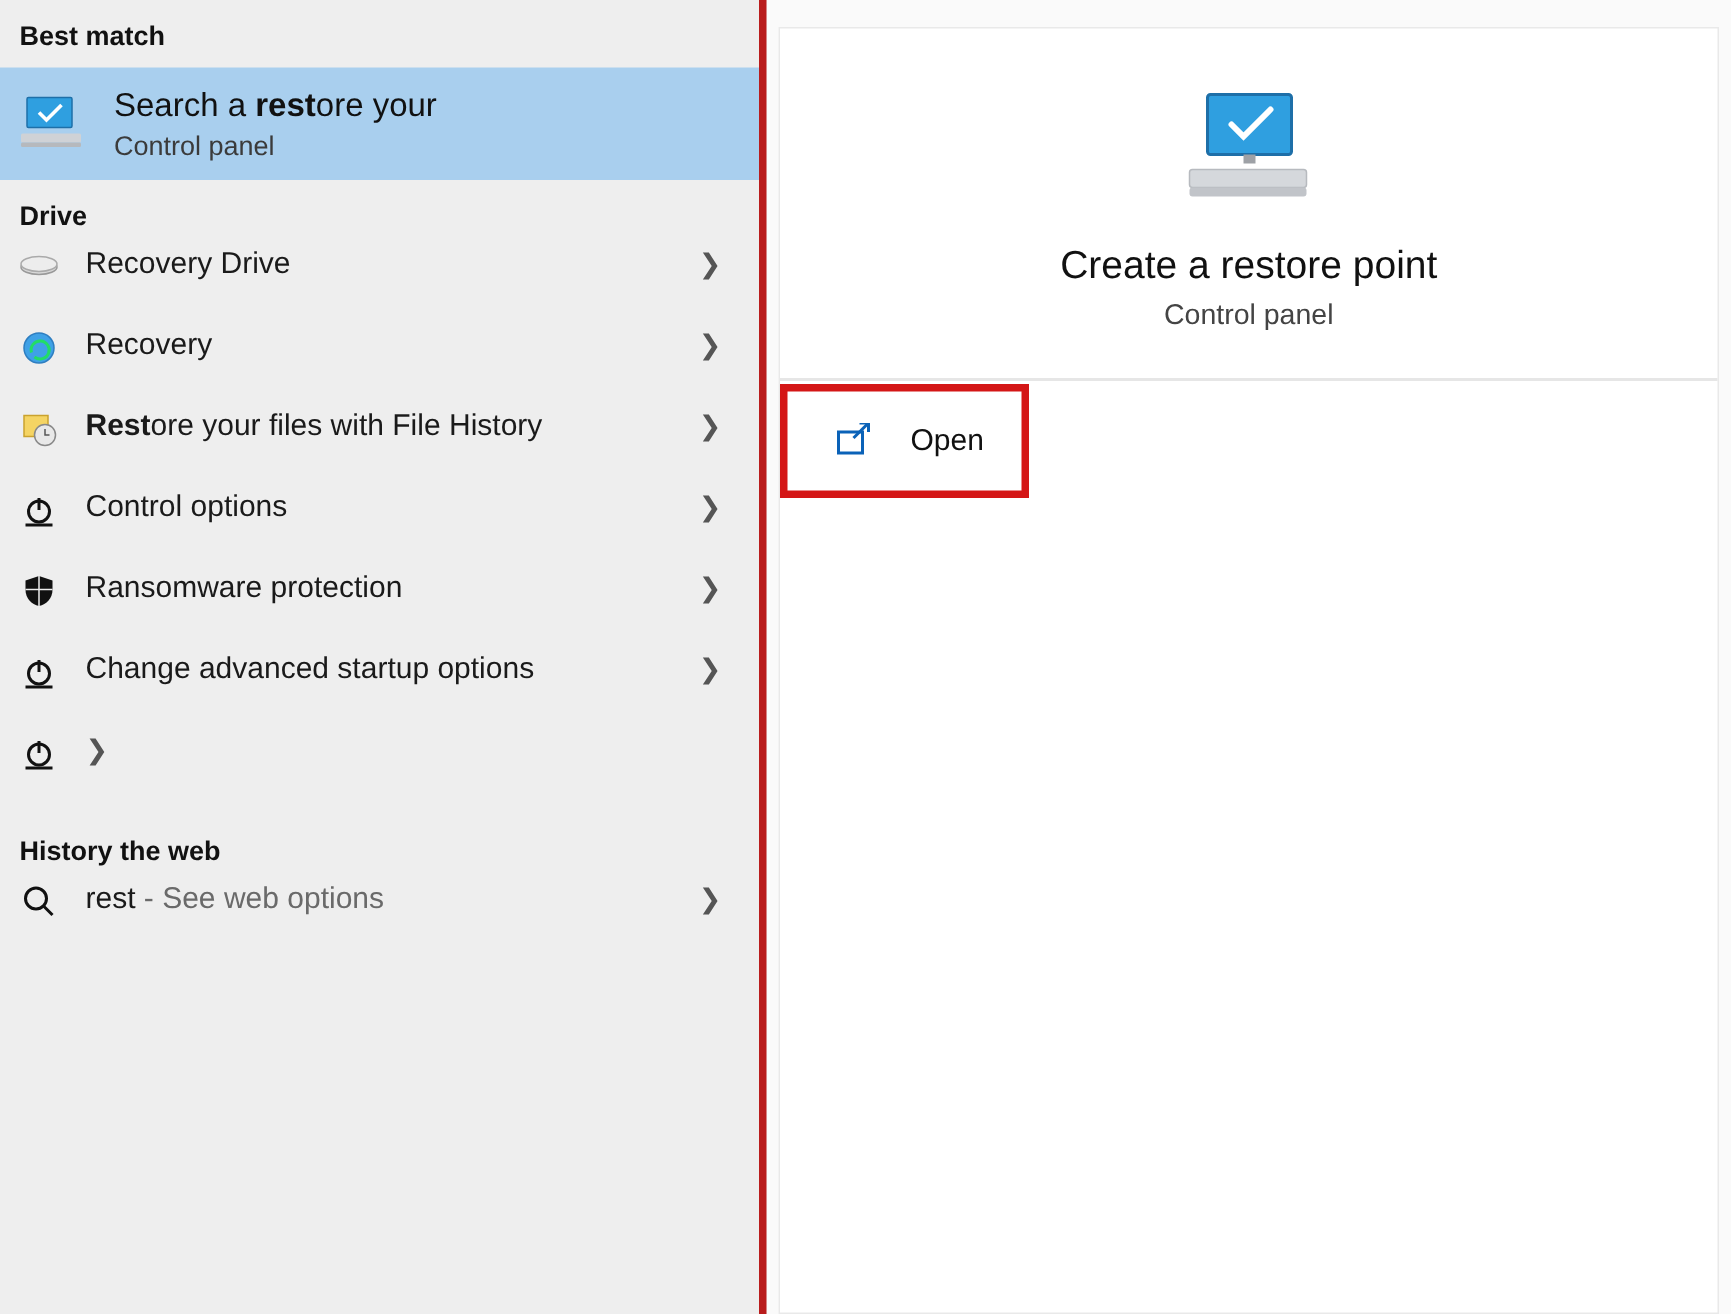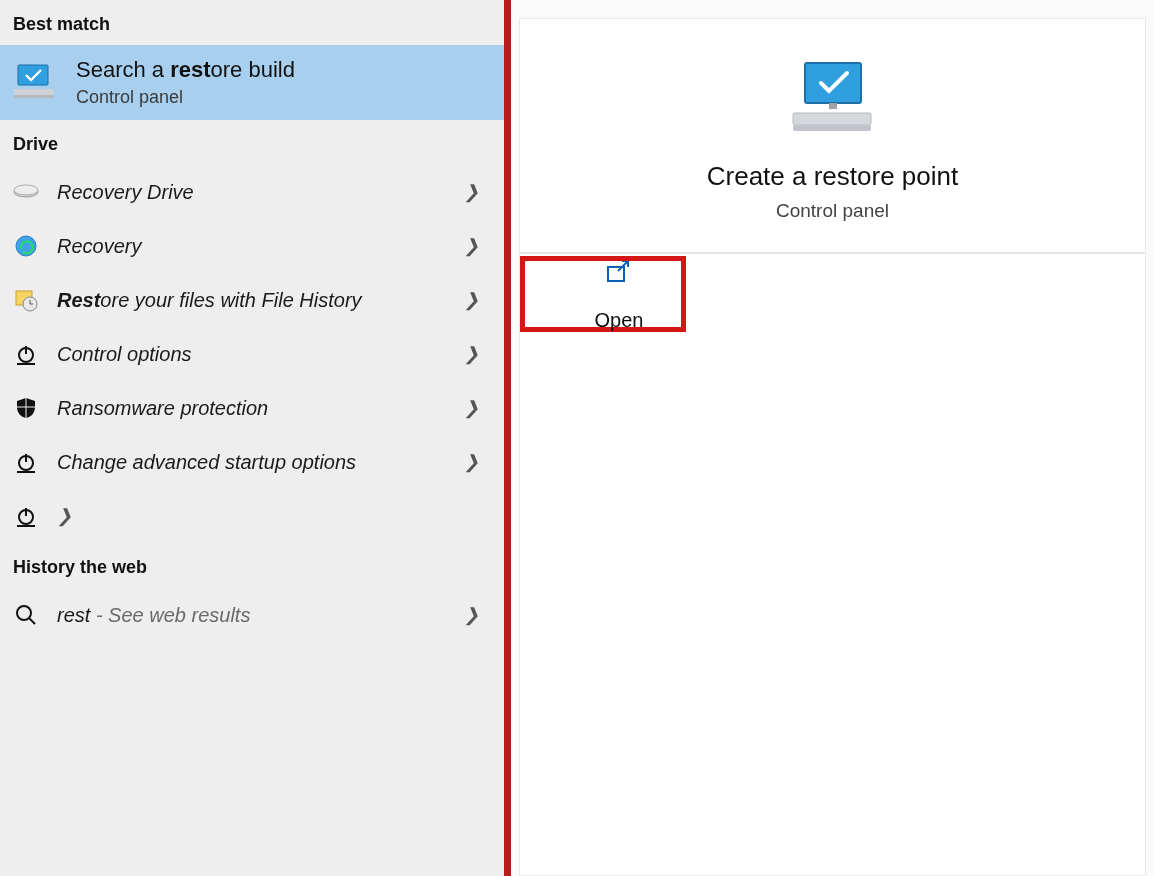--- a/index.html
+++ b/index.html
@@ -8,21 +8,21 @@
     background: #f2f2f2;
     width: 1154px;
     height: 876px;
     overflow: hidden;
     display: flex;
   }
   .left-pane {
     width: 511px;
     height: 876px;
     background: #eeeeee;
-    border-right: 7px solid #b91c1c;
+    border-right: 5px solid #b91c1c;
     position: relative;
   }
   .right-pane {
     flex: 1;
     background: #fafafa;
     display: flex;
     flex-direction: column;
   }
   .section-header {
     font-size: 18px;
@@ -50,26 +50,24 @@
     color: #111;
   }
   .best-match-title .bold { font-weight: 700; }
   .best-match-sub {
     font-size: 18px;
     color: #3b3b3b;
     margin-top: 4px;
   }
   .result-item {
     display: flex;
-    align-items: center;
     height: 54px;
     padding: 0 13px;
     cursor: pointer;
     gap: 18px;
-    font-style: italic;
   }
   .result-icon {
     width: 26px;
     height: 26px;
     display:flex;
     align-items:center;
     justify-content:center;
     flex-shrink:0;
   }
   .result-label {
@@ -111,21 +109,20 @@
   .open-row {
     display:flex;
     align-items:center;
     height: 76px;
     gap: 24px;
     padding-left: 32px;
     cursor:pointer;
     border: 5px solid #d41616;
     width: 166px;
     margin: 2px 0 0 0;
-    flex-direction: column;
   }
   .open-row .olabel { font-size: 20px; color:#111; }
   .open-icon { color:#0a62b8; }
   
   svg { display:block; }
 </style>
 </head>
 <body>
 
 <div class="left-pane">
@@ -136,21 +133,21 @@
     <span class="icon">
       <svg width="44" height="40" viewBox="0 0 44 40">
         <rect x="4" y="2" width="30" height="20" rx="1" fill="#2f9fe0" stroke="#1e6fa8"></rect>
         <path d="M12 12 l5 5 l10 -10" stroke="#fff" stroke-width="2.4" fill="none"></path>
         <rect x="0" y="26" width="40" height="6" rx="1" fill="#cfd2d6"></rect>
         <rect x="0" y="32" width="40" height="3" rx="1" fill="#b6b9bd"></rect>
       </svg>
     </span>
     <div>
       <div class="best-match-title">
-        <span>Search a </span><span class="bold">rest</span><span>ore build</span>
+        <span>Search a </span><span class="bold">rest</span><span>ore your</span>
       </div>
       <div class="best-match-sub">Control panel</div>
     </div>
   </div>
 
   <div class="section-header">Drive</div>
 
   <div class="result-item">
     <span class="result-icon">
       <svg width="26" height="16" viewBox="0 0 26 16">
@@ -239,21 +236,21 @@
   <div class="section-header">History the web</div>
 
   <div class="result-item">
     <span class="result-icon">
       <svg width="24" height="24" viewBox="0 0 24 24" stroke="#111" stroke-width="2" fill="none">
           <circle cx="10" cy="10" r="7"></circle>
           <line x1="15" y1="15" x2="21" y2="21"></line>
         </svg>
     </span>
     <div class="result-label">
-      <span>rest</span><span class="faded"> - See web results</span>
+      <span>rest</span><span class="faded"> - See web options</span>
     </div>
     <span class="chevron">❯</span>
   </div>
 
 </div>
 
 <div class="right-pane">
   <div class="preview-box">
     <div class="preview-head">
       <span>

